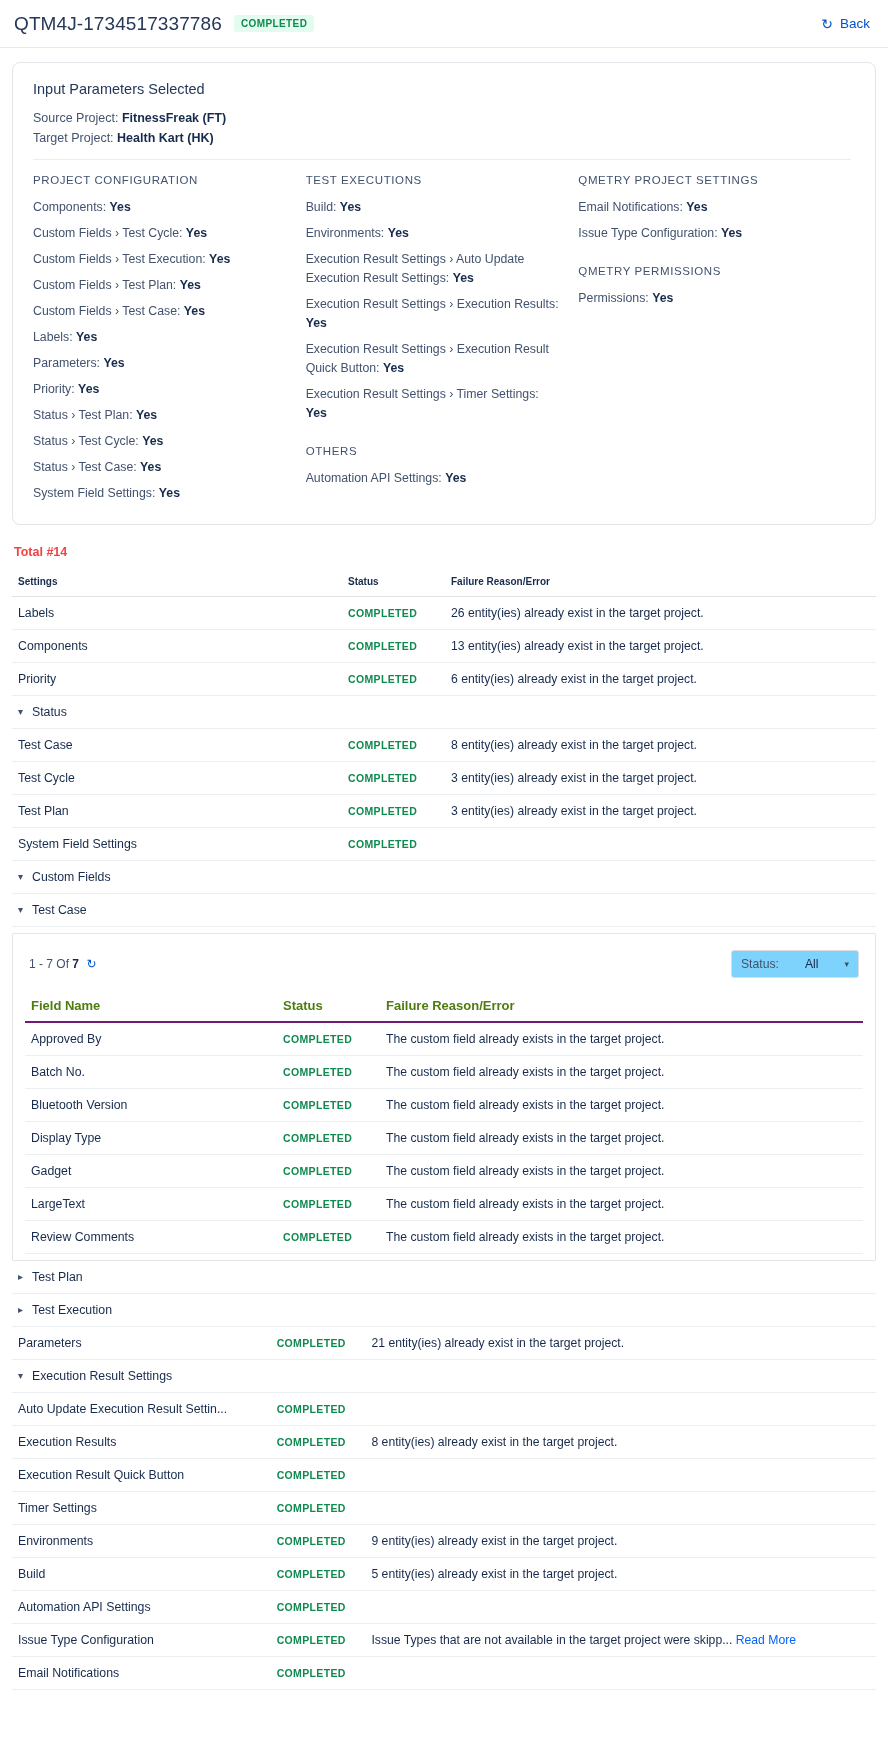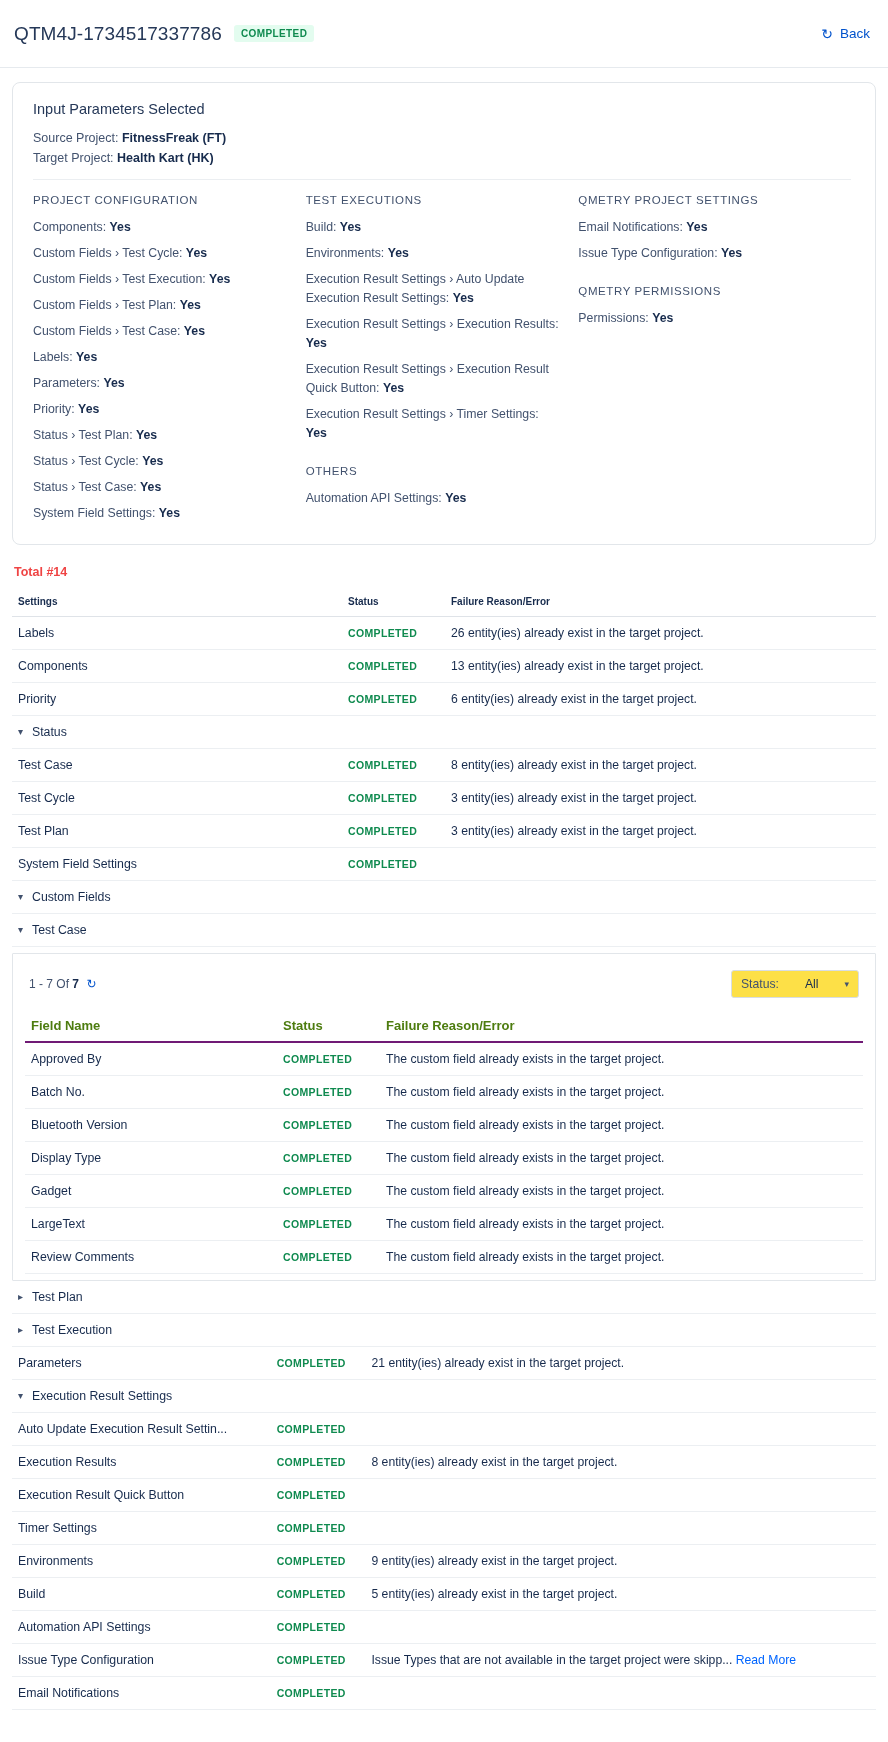--- a/index.html
+++ b/index.html
@@ -11,21 +11,21 @@
   }
   body { width: 888px; }
 
   
   .topbar {
     display: flex;
     align-items: center;
     justify-content: space-between;
     padding: 14px 18px 14px 14px;
     border-bottom: 1px solid #e6eaee;
-    height: 68px;
+    height: 48px;
   }
   .topbar-left { display: flex; align-items: center; gap: 12px; }
   .run-id {
     font-size: 19px;
     color: #253858;
     letter-spacing: 0.1px;
   }
   .badge-completed {
     background: #e3fcef;
     color: #0f8a4f;
@@ -164,21 +164,21 @@
   .pager .rot { color: #0052cc; margin-left: 4px; }
   .status-filter {
     display: flex;
     align-items: center;
     gap: 26px;
     border: 1px solid #d8dde3;
     border-radius: 3px;
     padding: 6px 9px;
     font-size: 12.2px;
     color: #172b4d;
-    background: #fde047;
+    background: #7dd3fc;
     min-width: 108px;
     justify-content: space-between;
     cursor: pointer;
   }
   .status-filter .lbl { color: #42526e; }
   .status-filter .arrow { color: #42526e; font-size: 9px; }
   .tbl-nested {
     width: 100%;
     border-collapse: collapse;
     font-size: 12.3px;

